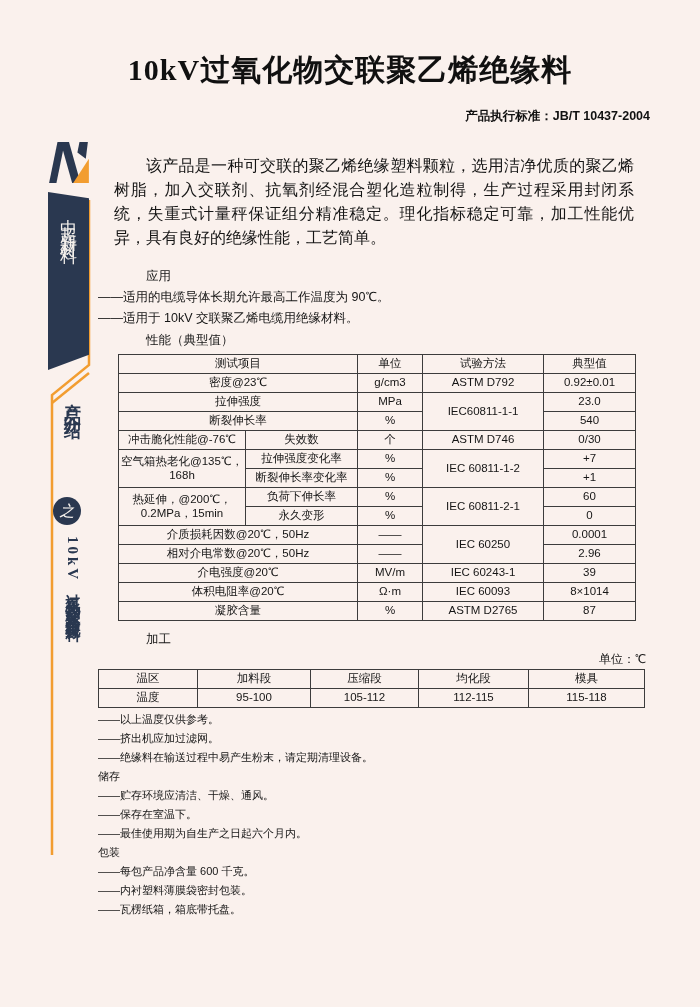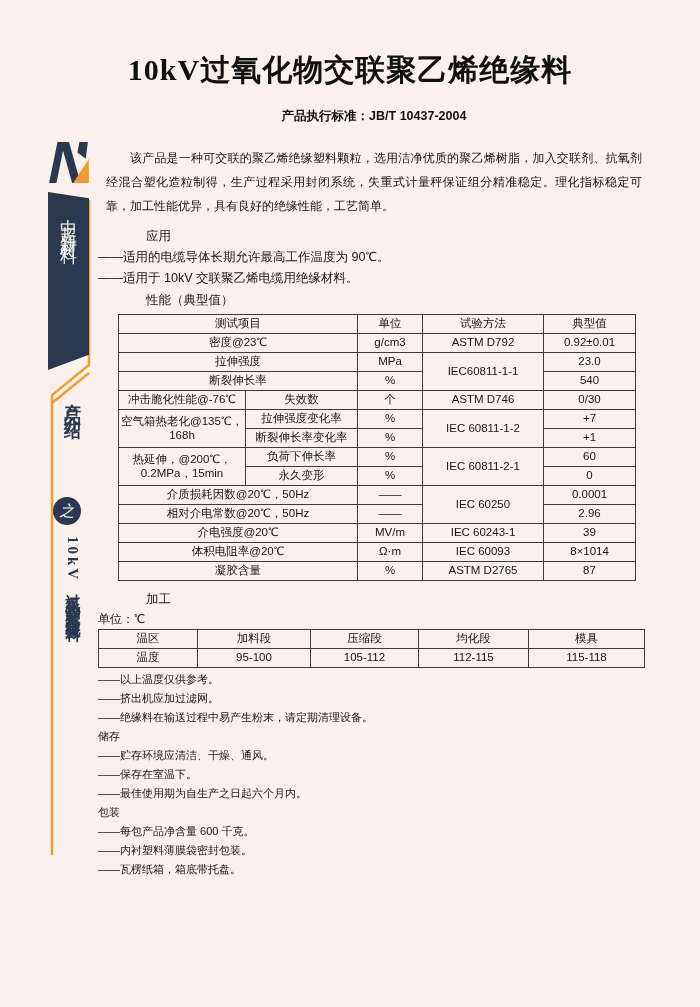--- a/index.html
+++ b/index.html
@@ -53,41 +53,41 @@
   
   .doc-title {
     position:absolute; left:0; top:50px; width:700px;
     text-align:center;
     font-family:"Liberation Serif", serif;
     font-weight:bold; font-size:30px; color:#101010;
     letter-spacing:1px;
   }
   .standard-line {
     position:absolute; left:98px; top:108px; width:552px;
-    text-align:center; font-weight:bold; font-size:12.5px; color:#111;
+    text-align:right; font-weight:bold; font-size:12.5px; color:#111;
   }
   .content { position:absolute; left:98px; top:138px; width:552px; }
 
   .intro {
-    margin:8px; font-size:12px; line-height:24px;
+    margin:16px; font-size:16px; line-height:24px;
     text-indent:2em; text-align:justify; color:#151515;
   }
   .sec-heading { font-size:12.5px; line-height:21px; margin-top:1px; color:#151515;margin-left:48px; }
   .dash-line   { font-size:12.5px; line-height:21px; color:#151515; }
   .note-line   { font-size:11px; line-height:19px; color:#151515; }
 
   table { border-collapse:collapse; table-layout:fixed; }
   td, th {
     border:1px solid #3c3c3c; text-align:center; vertical-align:middle;
     font-size:11.5px; font-weight:normal; color:#151515;
     padding:0 2px; height:18px; line-height:1.2;
   }
   .perf-table { width:517px; margin:3px 0 0 20px; }
   .proc-table { width:546px; margin:1px 0 2px 0;padding-left:35px; }
-  .unit-note { font-size:12px; line-height:18px; padding-right:4px; color:#151515;font-family:Liberation Serif, serif; }
+  .unit-note { font-size:12px; line-height:18px; text-align:right; padding-right:4px; color:#151515;font-family:Liberation Serif, serif; }
 </style>
 </head>
 <body>
 
 <div class="sidebar">
 
   <svg class="logo" viewBox="0 0 40 42">
     <polygon points="1,41 9,2 16,2 8,41" fill="#2a3850"></polygon>
     <polygon points="12,2 20,2 31,41 23,41" fill="#2a3850"></polygon>
     <polygon points="30,2 38,2 36,18 28,12" fill="#2a3850"></polygon>

